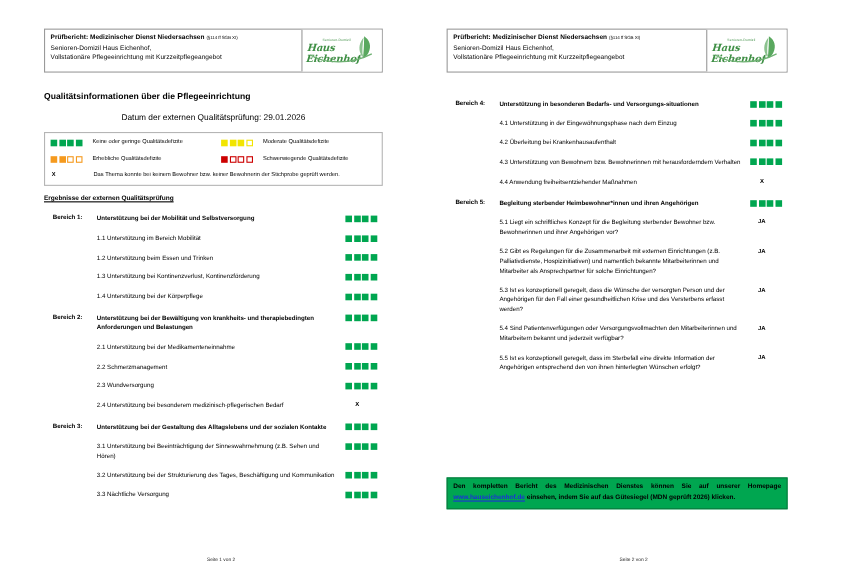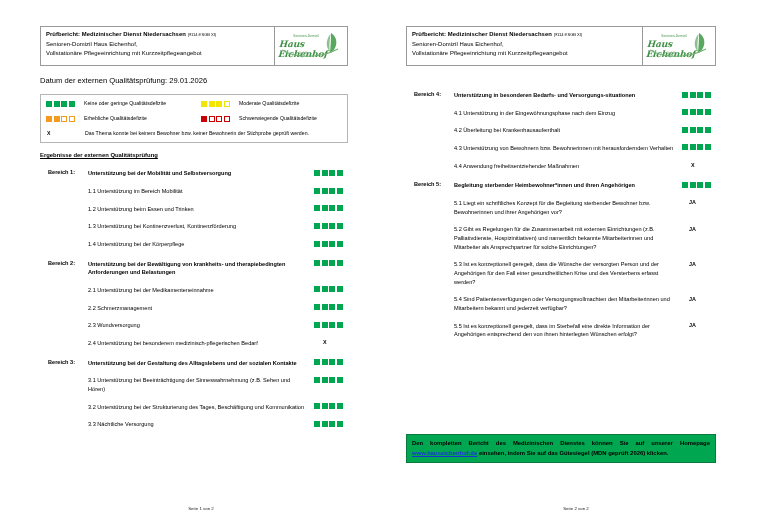--- a/index.html
+++ b/index.html
@@ -52,21 +52,21 @@
   .logo-leaf{
     position:absolute;right:7px;top:5px;width:18px;height:22px;
   }
   .logo-swoosh{position:absolute;left:6px;top:20px;width:58px;height:12px;}
 
   
   .title-main{
     margin-top:17px;font-size:7.8px;font-weight:bold;letter-spacing:.005em;
   }
   .title-sub{
-    margin-top:10px;font-size:7.6px;font-weight:normal;
+    margin-top:10px;font-size:7.6px;font-weight:normal;text-align:center;
   }
 
   
   .legend{
     margin-top:9px;border:1px solid #b5b5b5;
     padding:5px 6px 5px 5px;box-sizing:border-box;
   }
   .legend-row{display:flex;align-items:flex-start;margin-bottom:7px;}
   .legend-row:last-child{margin-bottom:0;}
   .legend-cell{display:flex;align-items:flex-start;}
@@ -155,20 +155,21 @@
           <svg class="logo-leaf" viewBox="0 0 18 22">
             <path d="M9 1 C14 4 16 10 13 16 C11.5 19 9.5 20.5 8 21 C8.5 16 9 10 9 1 Z" fill="#5aa85f"></path>
             <path d="M8.6 2 C5 6 3.5 12 6 17 C7 19 8 20.2 8 21 C7 15 7.5 8 8.6 2 Z" fill="#8cc28f"></path>
           </svg>
           <svg class="logo-swoosh" viewBox="0 0 58 12">
             <path d="M1 3 C14 11 38 12 57 2" stroke="#6fb173" stroke-width="1.1" fill="none"></path>
           </svg>
         </div>
       </div>
 
+      <div class="title-main">Qualitätsinformationen über die Pflegeeinrichtung</div>
       <div class="title-sub">Datum der externen Qualitätsprüfung: 29.01.2026</div>
 
       <div class="legend">
         <div class="legend-row">
           <div class="legend-cell c1">
             <div class="legend-key">
               <div class="sq-group">
                 <span class="sq f-green"></span>
                   <span class="sq f-green"></span>
                   <span class="sq f-green"></span>

